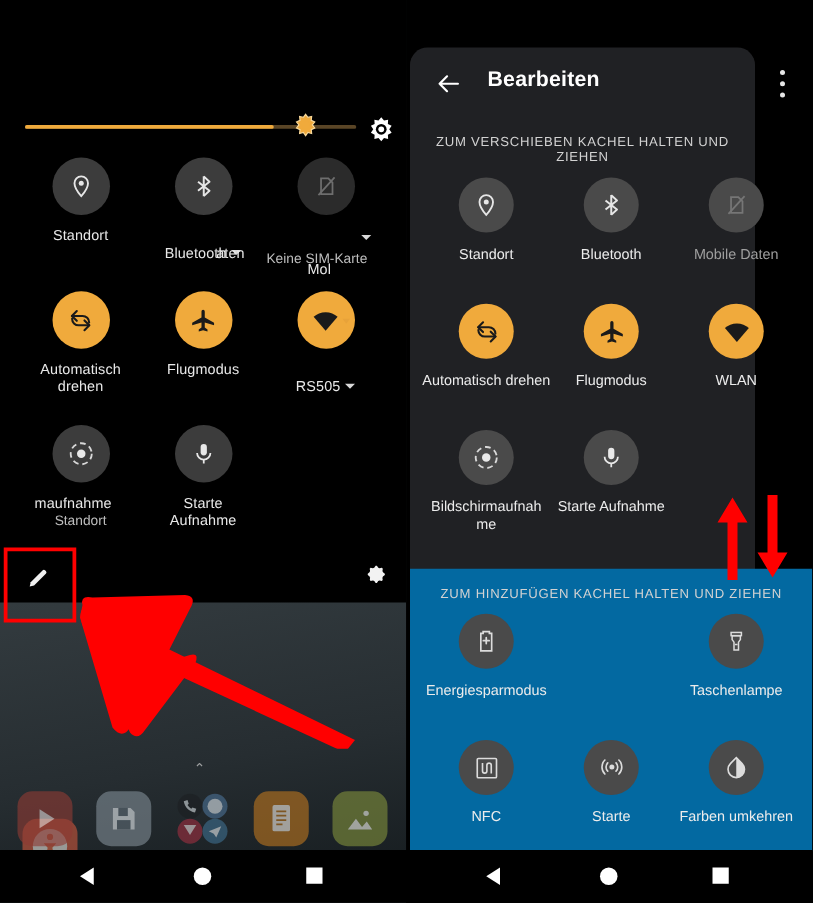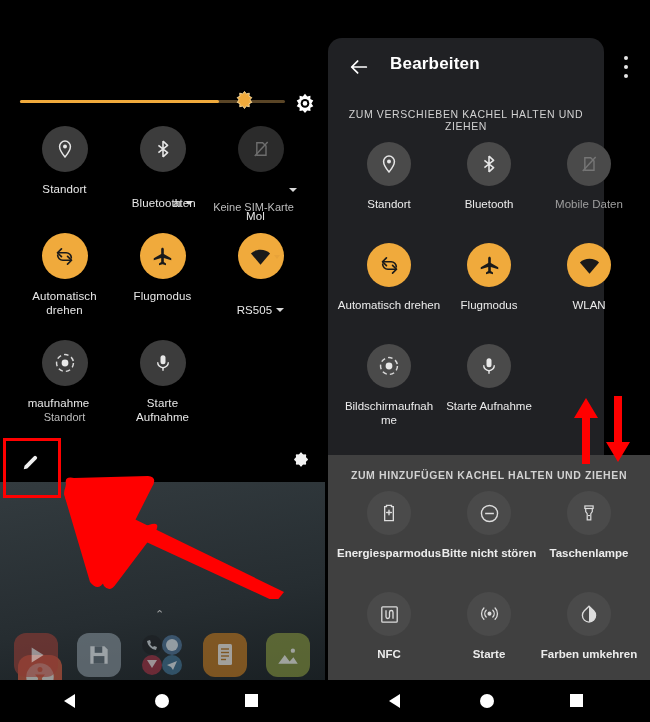--- a/index.html
+++ b/index.html
@@ -85,21 +85,21 @@
   .etile{position:absolute;width:104px;text-align:center;top:0;}
   .etile.c0{left:9px;} .etile.c1{left:109px;} .etile.c2{left:209px;}
   .etile-ic{width:44px;height:44px;border-radius:50%;margin:0 auto;
     display:flex;align-items:center;justify-content:center;background:#4a4a4a;}
   .etile-ic.on{background:#f0aa3c;}
   .etile-ic.dim{background:#4a4a4a;}
   .etile-lab{margin-top:11px;font-size:11.5px;line-height:14px;color:#ececec;}
   .etile-lab.dim{color:#9f9f9f;}
 
   .add-section{position:absolute;left:3px;top:455px;width:322px;height:226px;
-    background:#404040;font-weight:bold;}
+    background:#0369a1;}
 
   
   .ann-arrow-big{position:absolute;left:62px;top:474px;width:225px;height:125px;
     pointer-events:none;}
   .ann-updown{position:absolute;left:570px;top:394px;width:64px;height:72px;}
 </style>
 </head>
 <body>
 
 <div class="screen">
@@ -413,29 +413,20 @@
           <div class="erow">
             <div class="etile c0">
               <div class="etile-ic">
                 <svg width="20" height="20" viewBox="0 0 24 24">
                   <path d="M9 2.8h6v1.6h2.2v16.8H6.8V4.4H9z" fill="none" stroke="#dcdcdc" stroke-width="1.6"></path>
                   <path d="M12 8.6v5.6M9.2 11.4h5.6" stroke="#dcdcdc" stroke-width="1.7" stroke-linecap="round"></path>
                 </svg>
               </div>
               <div class="etile-lab">Energiesparmodus</div>
             </div>
-            <div class="etile c1">
-              <div class="etile-ic">
-                <svg width="21" height="21" viewBox="0 0 24 24">
-                  <circle cx="12" cy="12" r="9.2" fill="none" stroke="#dcdcdc" stroke-width="1.6"></circle>
-                  <line x1="7" y1="12" x2="17" y2="12" stroke="#dcdcdc" stroke-width="1.7"></line>
-                </svg>
-              </div>
-              <div class="etile-lab">Bitte nicht stören</div>
-            </div>
             <div class="etile c2">
               <div class="etile-ic">
                 <svg width="18" height="20" viewBox="0 0 24 24">
                   <rect x="6.5" y="2.6" width="11" height="3.4" fill="none" stroke="#dcdcdc" stroke-width="1.6"></rect>
                   <path d="M7.6 6h8.8v4.2L14.4 13v8.2H9.6V13L7.6 10.2z" fill="none" stroke="#dcdcdc" stroke-width="1.6"></path>
                   <line x1="10.6" y1="15.4" x2="13.4" y2="15.4" stroke="#dcdcdc" stroke-width="1.5"></line>
                 </svg>
               </div>
               <div class="etile-lab">Taschenlampe</div>
             </div>

